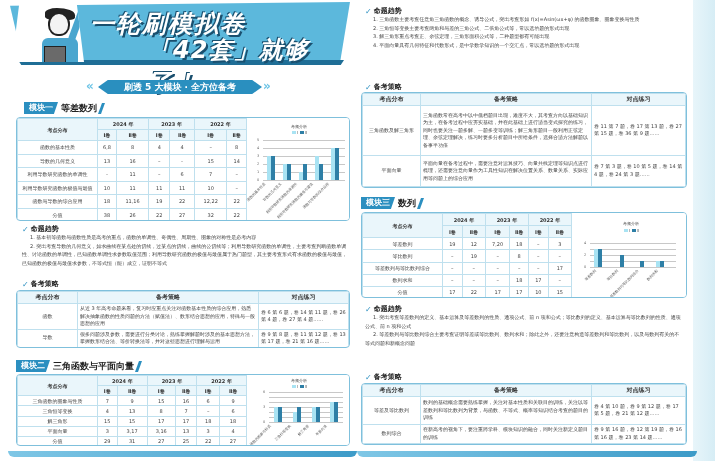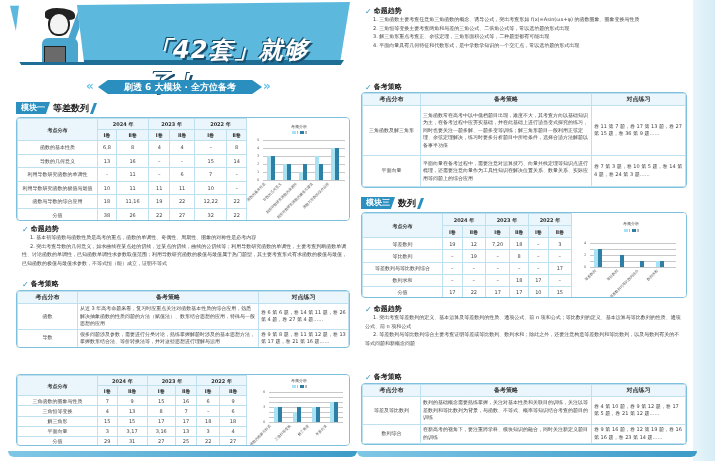--- a/index.html
+++ b/index.html
@@ -61,27 +61,28 @@
 
   <div class="banner"></div>
   <div class="banner-shadow"></div>
   <div class="hero">
     <div class="hero-arm"></div>
     <div class="hero-body"></div>
     <div class="hero-hair"></div>
     <div class="hero-head"></div>
     <div class="hero-book"></div>
   </div>
+  <div class="title1">一轮刷模拟卷</div>
   <div class="title2">「42套」就够了！</div>
 
   <span class="chev" style="left:86px">«</span>
-  <div class="subbanner">刷透 6 大模块 · 全方位备考</div>
+  <div class="subbanner">刷透 5 大模块 · 全方位备考</div>
   <span class="chev" style="left:263px">»</span>
 
-  <div class="mod" style="left:16px;top:102px">
+  <div class="mod" style="left:24px;top:102px">
     <span class="mod-tag">模块一</span>
     <span class="mod-title">等差数列</span>
     <span class="mod-slash"></span>
   </div>
 
   <div class="box" style="left:16px;top:117px;width:334px;height:104px">
     <table style="position:absolute;left:0;top:0;width:230px;height:104px">
       <tbody>
           <tr class="hdr" style="height:11px">
         <th rowspan="2" style="width:80px">考点分布</th>
@@ -217,20 +218,25 @@
       </tr>
       <tr>
         <td>导数</td>
         <td class="l">很多问题涉及参数，需要进行分类讨论，熟练掌握解题时涉及的基本思想方法，掌握数形结合法、等价转换法等，并对这些思想进行理解与运用</td>
         <td class="l">卷 9 第 8 题，卷 11 第 12 题，卷 13 第 17 题，卷 21 第 16 题……</td>
       </tr>
     </tbody>
       </table>
   </div>
 
+  <div class="mod" style="left:16px;top:360px">
+    <span class="mod-tag">模块二</span>
+    <span class="mod-title">三角函数与平面向量</span>
+    <span class="mod-slash"></span>
+  </div>
 
   <div class="box" style="left:16px;top:374px;width:334px;height:72px">
     <table style="position:absolute;left:0;top:0;width:230px;height:72px">
       <tbody>
           <tr class="hdr">
         <th rowspan="2" style="width:80px">考点分布</th>
         <th colspan="2">2024 年</th>
         <th colspan="2">2023 年</th>
         <th colspan="2">2022 年</th>
       </tr>

